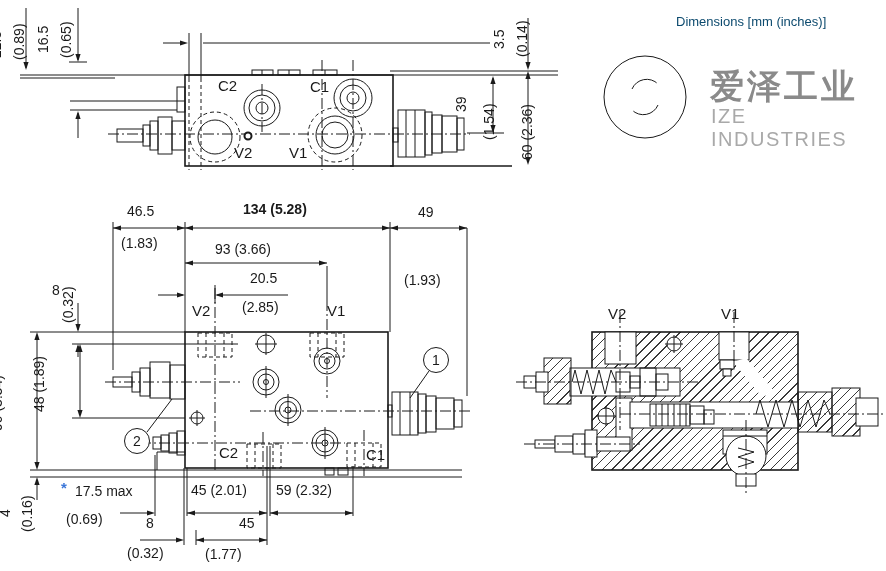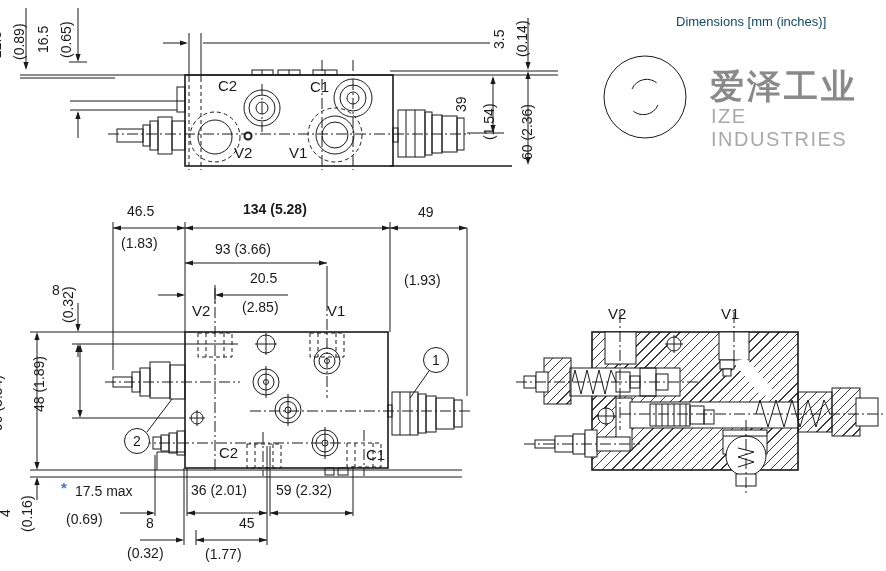--- a/index.html
+++ b/index.html
@@ -448,21 +448,21 @@
   <div class="vlbl" style="left:35px;top:516px;">(0.16)</div>
   <div class="lbl port" style="left:192px;top:303px;">V2</div>
   <div class="lbl port" style="left:327px;top:303px;">V1</div>
   <div class="lbl port" style="left:219px;top:445px;">C2</div>
   <div class="lbl port" style="left:366px;top:447px;">C1</div>
   <div class="lbl blue" style="left:61px;top:480px;">*</div>
   <div class="lbl" style="left:75px;top:483px;">17.5 max</div>
   <div class="lbl" style="left:66px;top:511px;">(0.69)</div>
   <div class="lbl" style="left:146px;top:515px;">8</div>
   <div class="lbl" style="left:127px;top:545px;">(0.32)</div>
-  <div class="lbl" style="left:191px;top:482px;">36 (2.01)</div>
+  <div class="lbl" style="left:191px;top:482px;">45 (2.01)</div>
   <div class="lbl" style="left:239px;top:515px;">45</div>
   <div class="lbl" style="left:205px;top:546px;">(1.77)</div>
   <div class="lbl" style="left:276px;top:482px;text-align:center;">59 (2.32)</div>
   <div class="callout" style="left:423px;top:347px;">1</div>
   <div class="callout" style="left:124px;top:428px;">2</div>
 
   <div class="lbl port" style="left:608px;top:306px;">V2</div>
   <div class="lbl port" style="left:721px;top:306px;">V1</div>
 
 </div>

